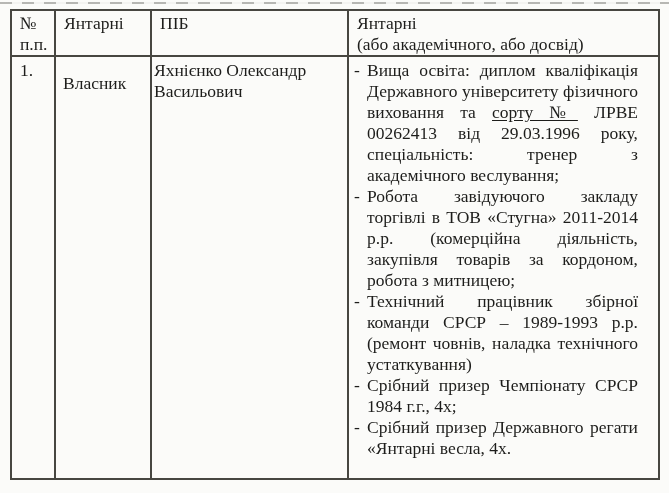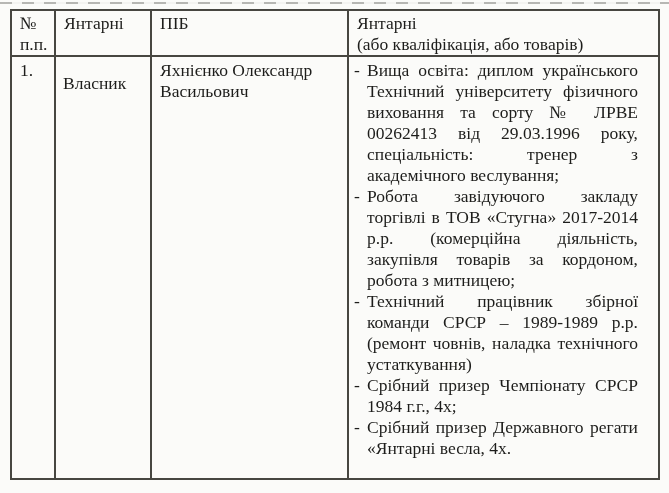--- a/index.html
+++ b/index.html
@@ -39,31 +39,31 @@
     overflow: hidden;
   }
   .col-num  { width: 44px; }
   .col-pos  { width: 96px; }
   .col-name { width: 197px; }
   thead tr  { height: 44px; }
   th { padding: 2px 4px 0 8px; }
   .hl { display: block; }
   .c-num  { padding: 3px 2px 0 8px; }
   .c-pos  { padding: 16px 4px 0 7px; border-radius: 20px; }
-  .c-name { padding: 3px 8px 0 8px; text-align: justify; }
+  .c-name { padding: 3px 8px 0 2px; text-align: justify; }
   .c-edu  { padding: 3px 20px 0 5px; }
   .edu-list { margin: 0; }
   .edu-item {
     margin: 0;
     text-align: justify;
     padding-left: 13px;
     text-indent: -13px;
   }
   .dash { display: inline-block; width: 13px; text-indent: 0; }
-  .u { text-underline-offset: 2px; }
+  .u { text-decoration: underline; text-underline-offset: 2px; }
 </style>
 </head>
 <body>
 
 <div class="page">
   <div class="scan-artifact"></div>
 
   <table class="doc-table">
     <colgroup>
       <col class="col-num">
@@ -78,34 +78,34 @@
           <span class="hl">п.п.</span>
         </th>
         <th>
           <span class="hl">Янтарні</span>
         </th>
         <th>
           <span class="hl">ПІБ</span>
         </th>
         <th>
           <span class="hl">Янтарні</span>
-          <span class="hl">(або кваліфікація, або товарів)</span>
+          <span class="hl">(або академічного, або досвід)</span>
         </th>
       </tr>
     </thead>
     <tbody>
       <tr>
         <td class="c-num">1.</td>
         <td class="c-pos">Власник</td>
         <td class="c-name">Яхнієнко Олександр Васильович</td>
         <td class="c-edu">
           <div class="edu-list">
-              <p class="edu-item"><span class="dash">-</span><span>Вища освіта: диплом українського Технічний університету фізичного виховання та </span><span class="u">сорту №</span><span> ЛРВЕ 00262413 від 29.03.1996 року, спеціальність: тренер з академічного веслування;</span></p>
-              <p class="edu-item"><span class="dash">-</span><span>Робота завідуючого закладу торгівлі в ТОВ «Стугна» 2017-2014 р.р. (комерційна діяльність, закупівля товарів за кордоном, робота з митницею;</span></p>
-              <p class="edu-item"><span class="dash">-</span><span>Технічний працівник збірної команди СРСР – 1989-1989 р.р. (ремонт човнів, наладка технічного устаткування)</span></p>
+              <p class="edu-item"><span class="dash">-</span><span>Вища освіта: диплом кваліфікація Державного університету фізичного виховання та </span><span class="u">сорту №</span><span> ЛРВЕ 00262413 від 29.03.1996 року, спеціальність: тренер з академічного веслування;</span></p>
+              <p class="edu-item"><span class="dash">-</span><span>Робота завідуючого закладу торгівлі в ТОВ «Стугна» 2011-2014 р.р. (комерційна діяльність, закупівля товарів за кордоном, робота з митницею;</span></p>
+              <p class="edu-item"><span class="dash">-</span><span>Технічний працівник збірної команди СРСР – 1989-1993 р.р. (ремонт човнів, наладка технічного устаткування)</span></p>
               <p class="edu-item"><span class="dash">-</span><span>Срібний призер Чемпіонату СРСР 1984 г.г., 4х;</span></p>
               <p class="edu-item"><span class="dash">-</span><span>Срібний призер Державного регати «Янтарні весла, 4х.</span></p>
             </div>
         </td>
       </tr>
     </tbody>
   </table>
 </div>
 
 </body></html>

